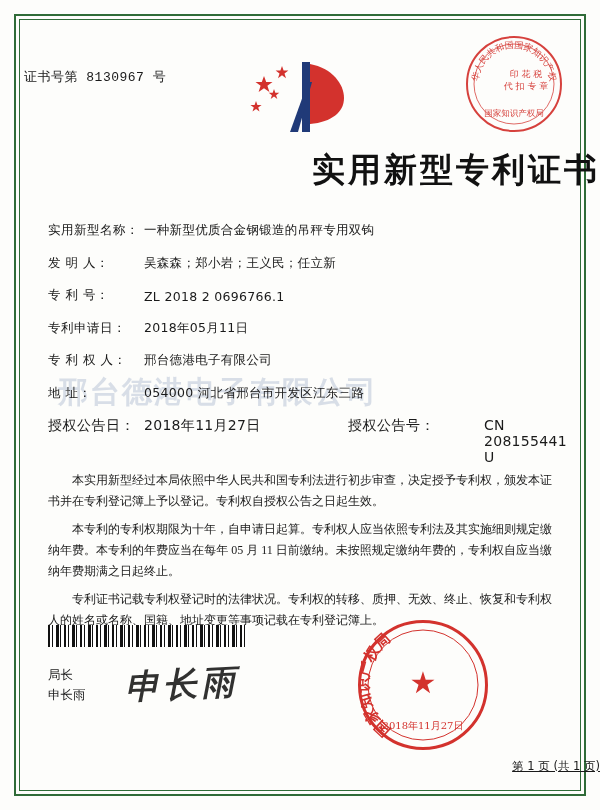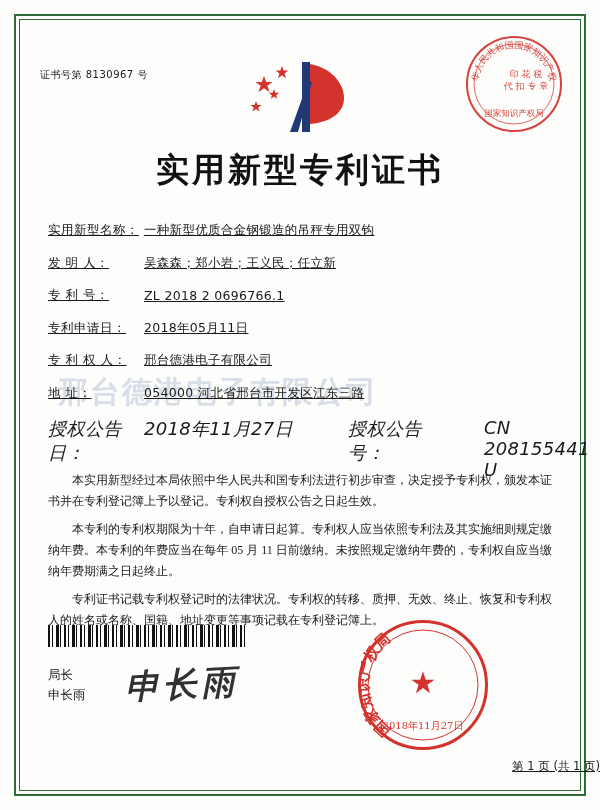--- a/index.html
+++ b/index.html
@@ -28,25 +28,26 @@
   .border-inner {
     position: absolute;
     left: 19px;
     top: 19px;
     right: 19px;
     bottom: 19px;
     border: 1px solid #2f6b38;
   }
   .cert-no {
     position: absolute;
-    left: 40px;
+    left: 24px;
     top: 68px;
-    font-size: 10px;
+    font-size: 13px;
     color: #1a1a1a;
     letter-spacing: 0.5px;
+    font-family: Liberation Mono, monospace;
   }
   
   .logo {
     position: absolute;
     left: 246px;
     top: 58px;
     width: 110px;
     height: 78px;
   }
   
@@ -85,55 +86,53 @@
     width: 92px;
     text-align: center;
     font-size: 8.5px;
     font-family: "DejaVu Serif", "Liberation Serif", serif;
   }
   .title {
     position: absolute;
     left: 0;
     top: 148px;
     width: 600px;
-    text-align: center;
+    text-align: right;
     font-size: 33px;
     font-weight: bold;
     letter-spacing: 3px;
     color: #111;
     font-family: "DejaVu Sans", "Liberation Sans", sans-serif;
   }
   .fields {
     position: absolute;
     left: 48px;
     top: 222px;
     width: 504px;
     font-size: 12.5px;
     color: #1a1a1a;
   }
   .field-row {
     display: flex;
-    align-items: center;
+    align-items: flex-end;
     margin-bottom: 15.5px;
-    text-decoration: underline;
   }
   .field-label {
     width: 96px;
     flex: 0 0 96px;
     letter-spacing: 0.5px;
   }
   .field-value {
     flex: 1 1 auto;
     letter-spacing: 0.3px;
   }
   .grant-row {
     display: flex;
     margin-bottom: 20px;
-    font-size: 18px;
-    font-style: italic;
+    font-size: 14px;
   }
   .grant-left {
     width: 300px;
     flex: 0 0 300px;
     display: flex;
   }
   .grant-right {
     flex: 1 1 auto;
     display: flex;
     gap: 48px;

